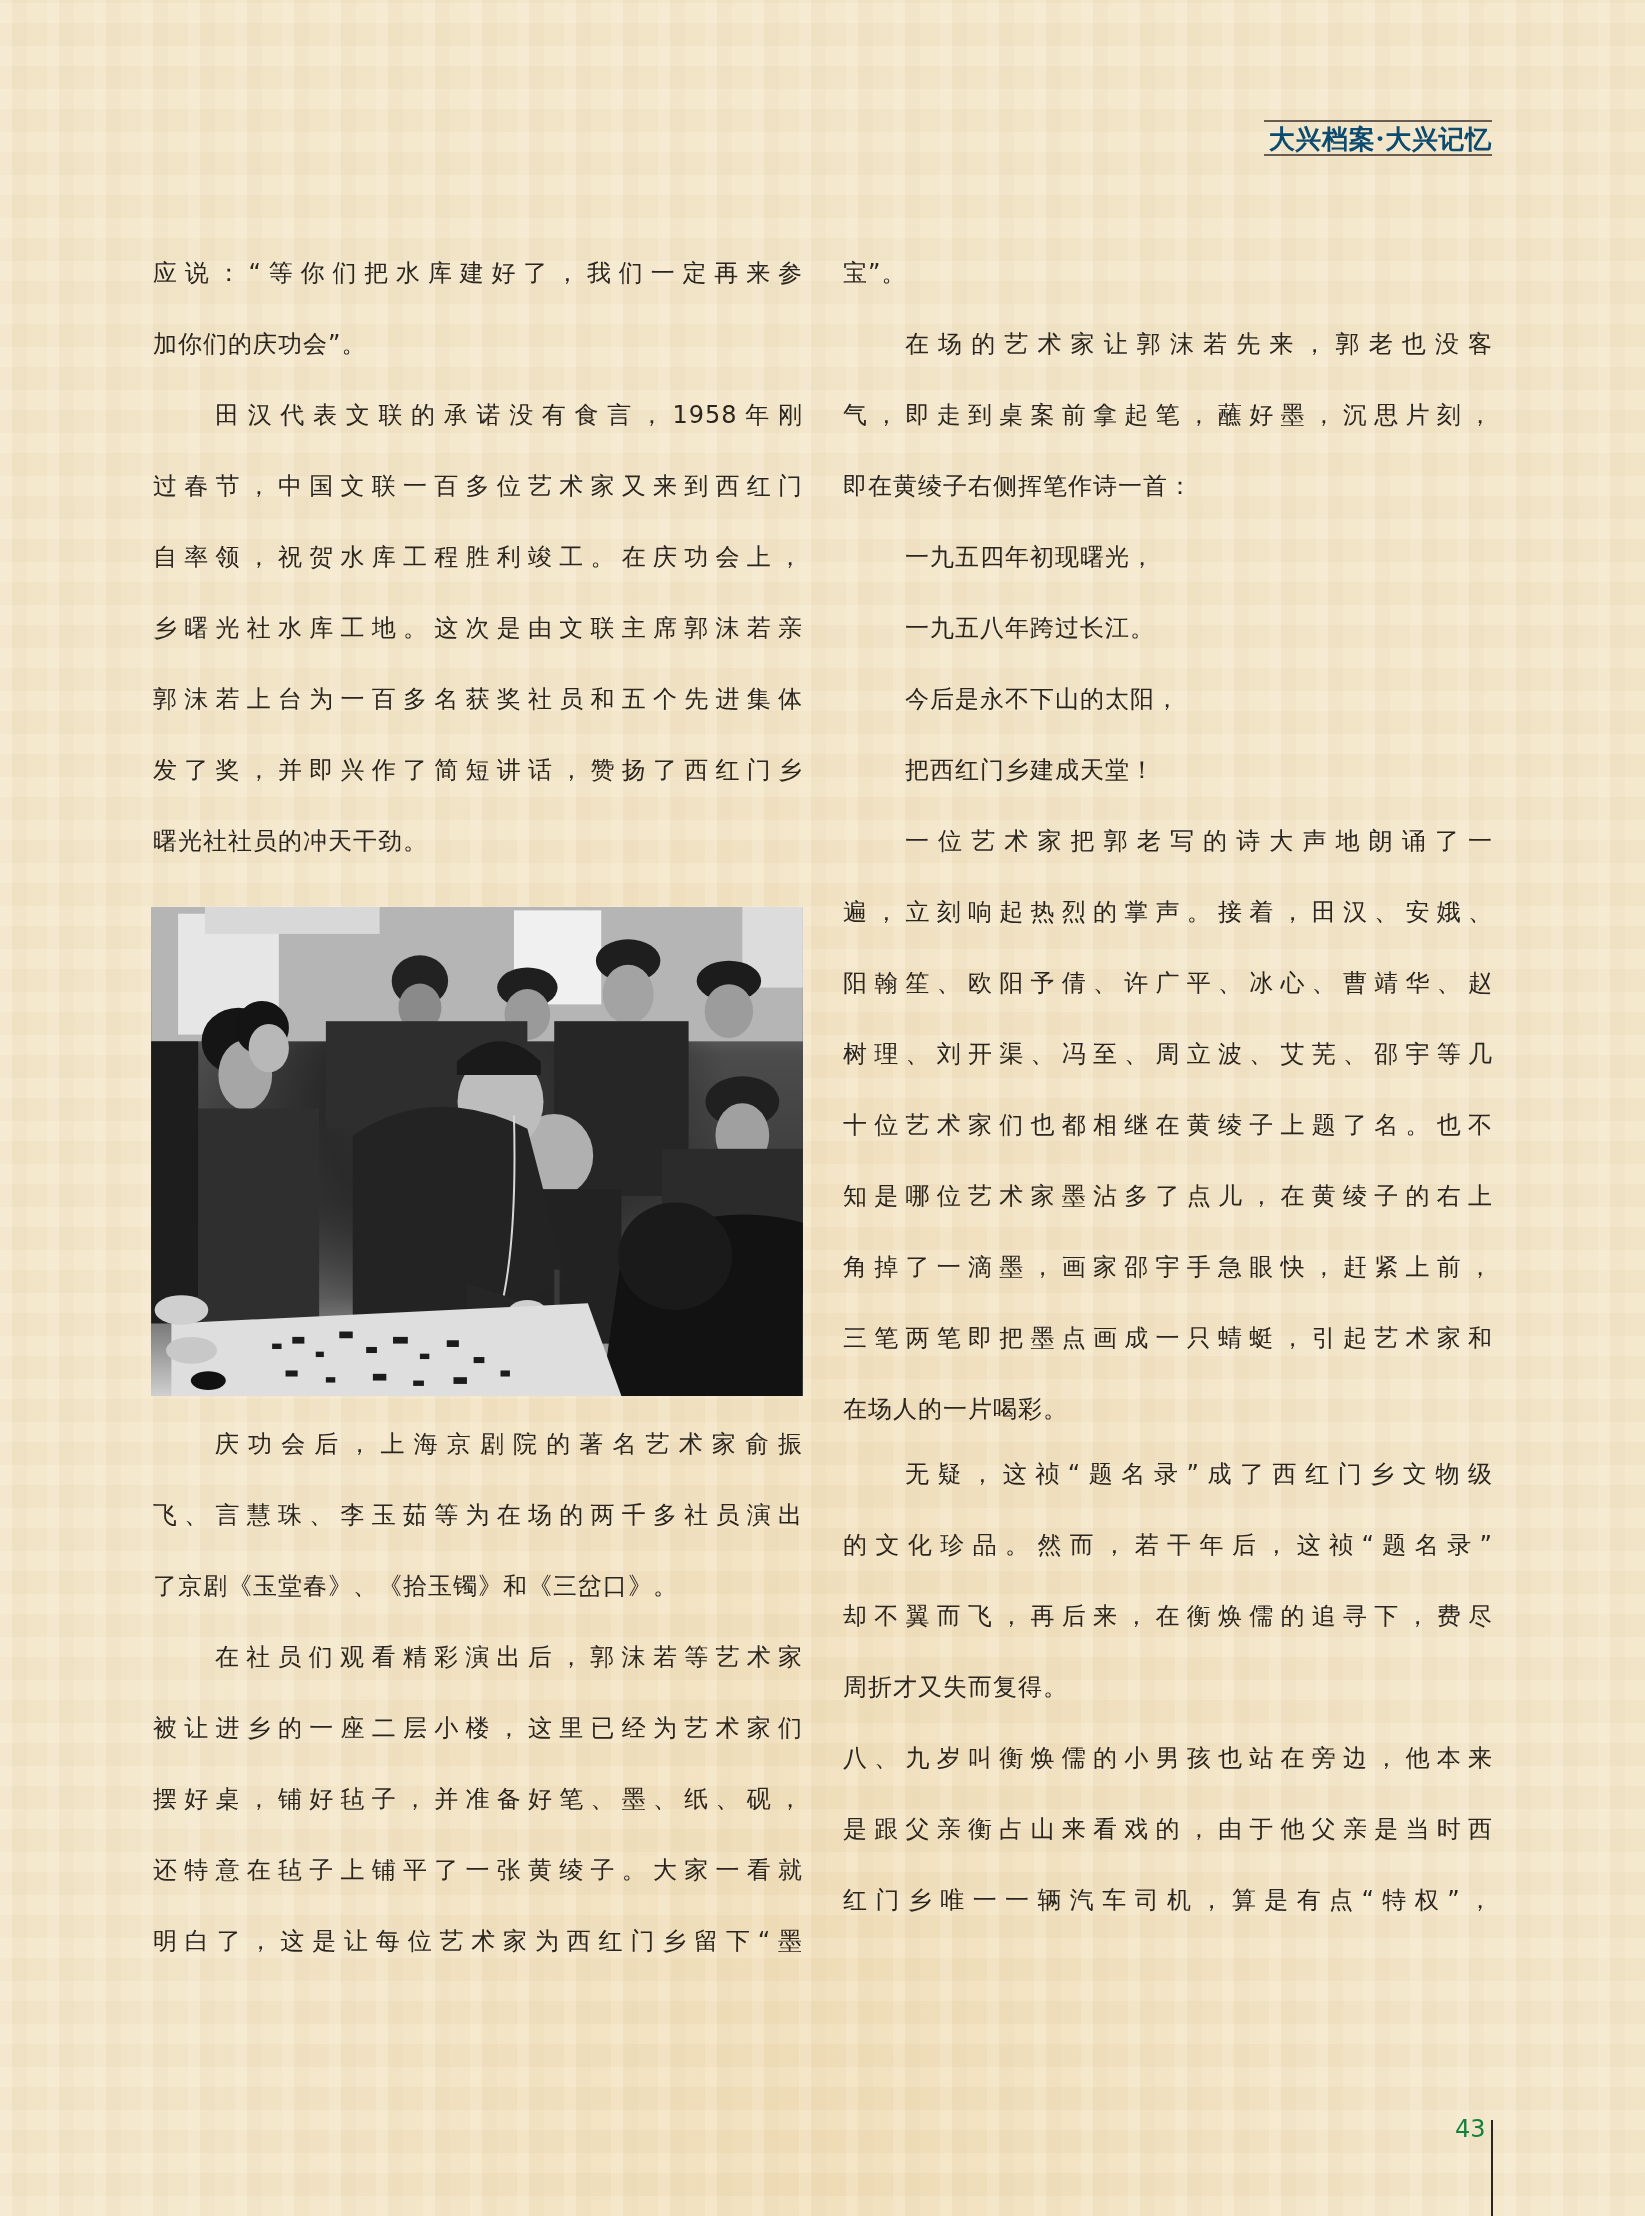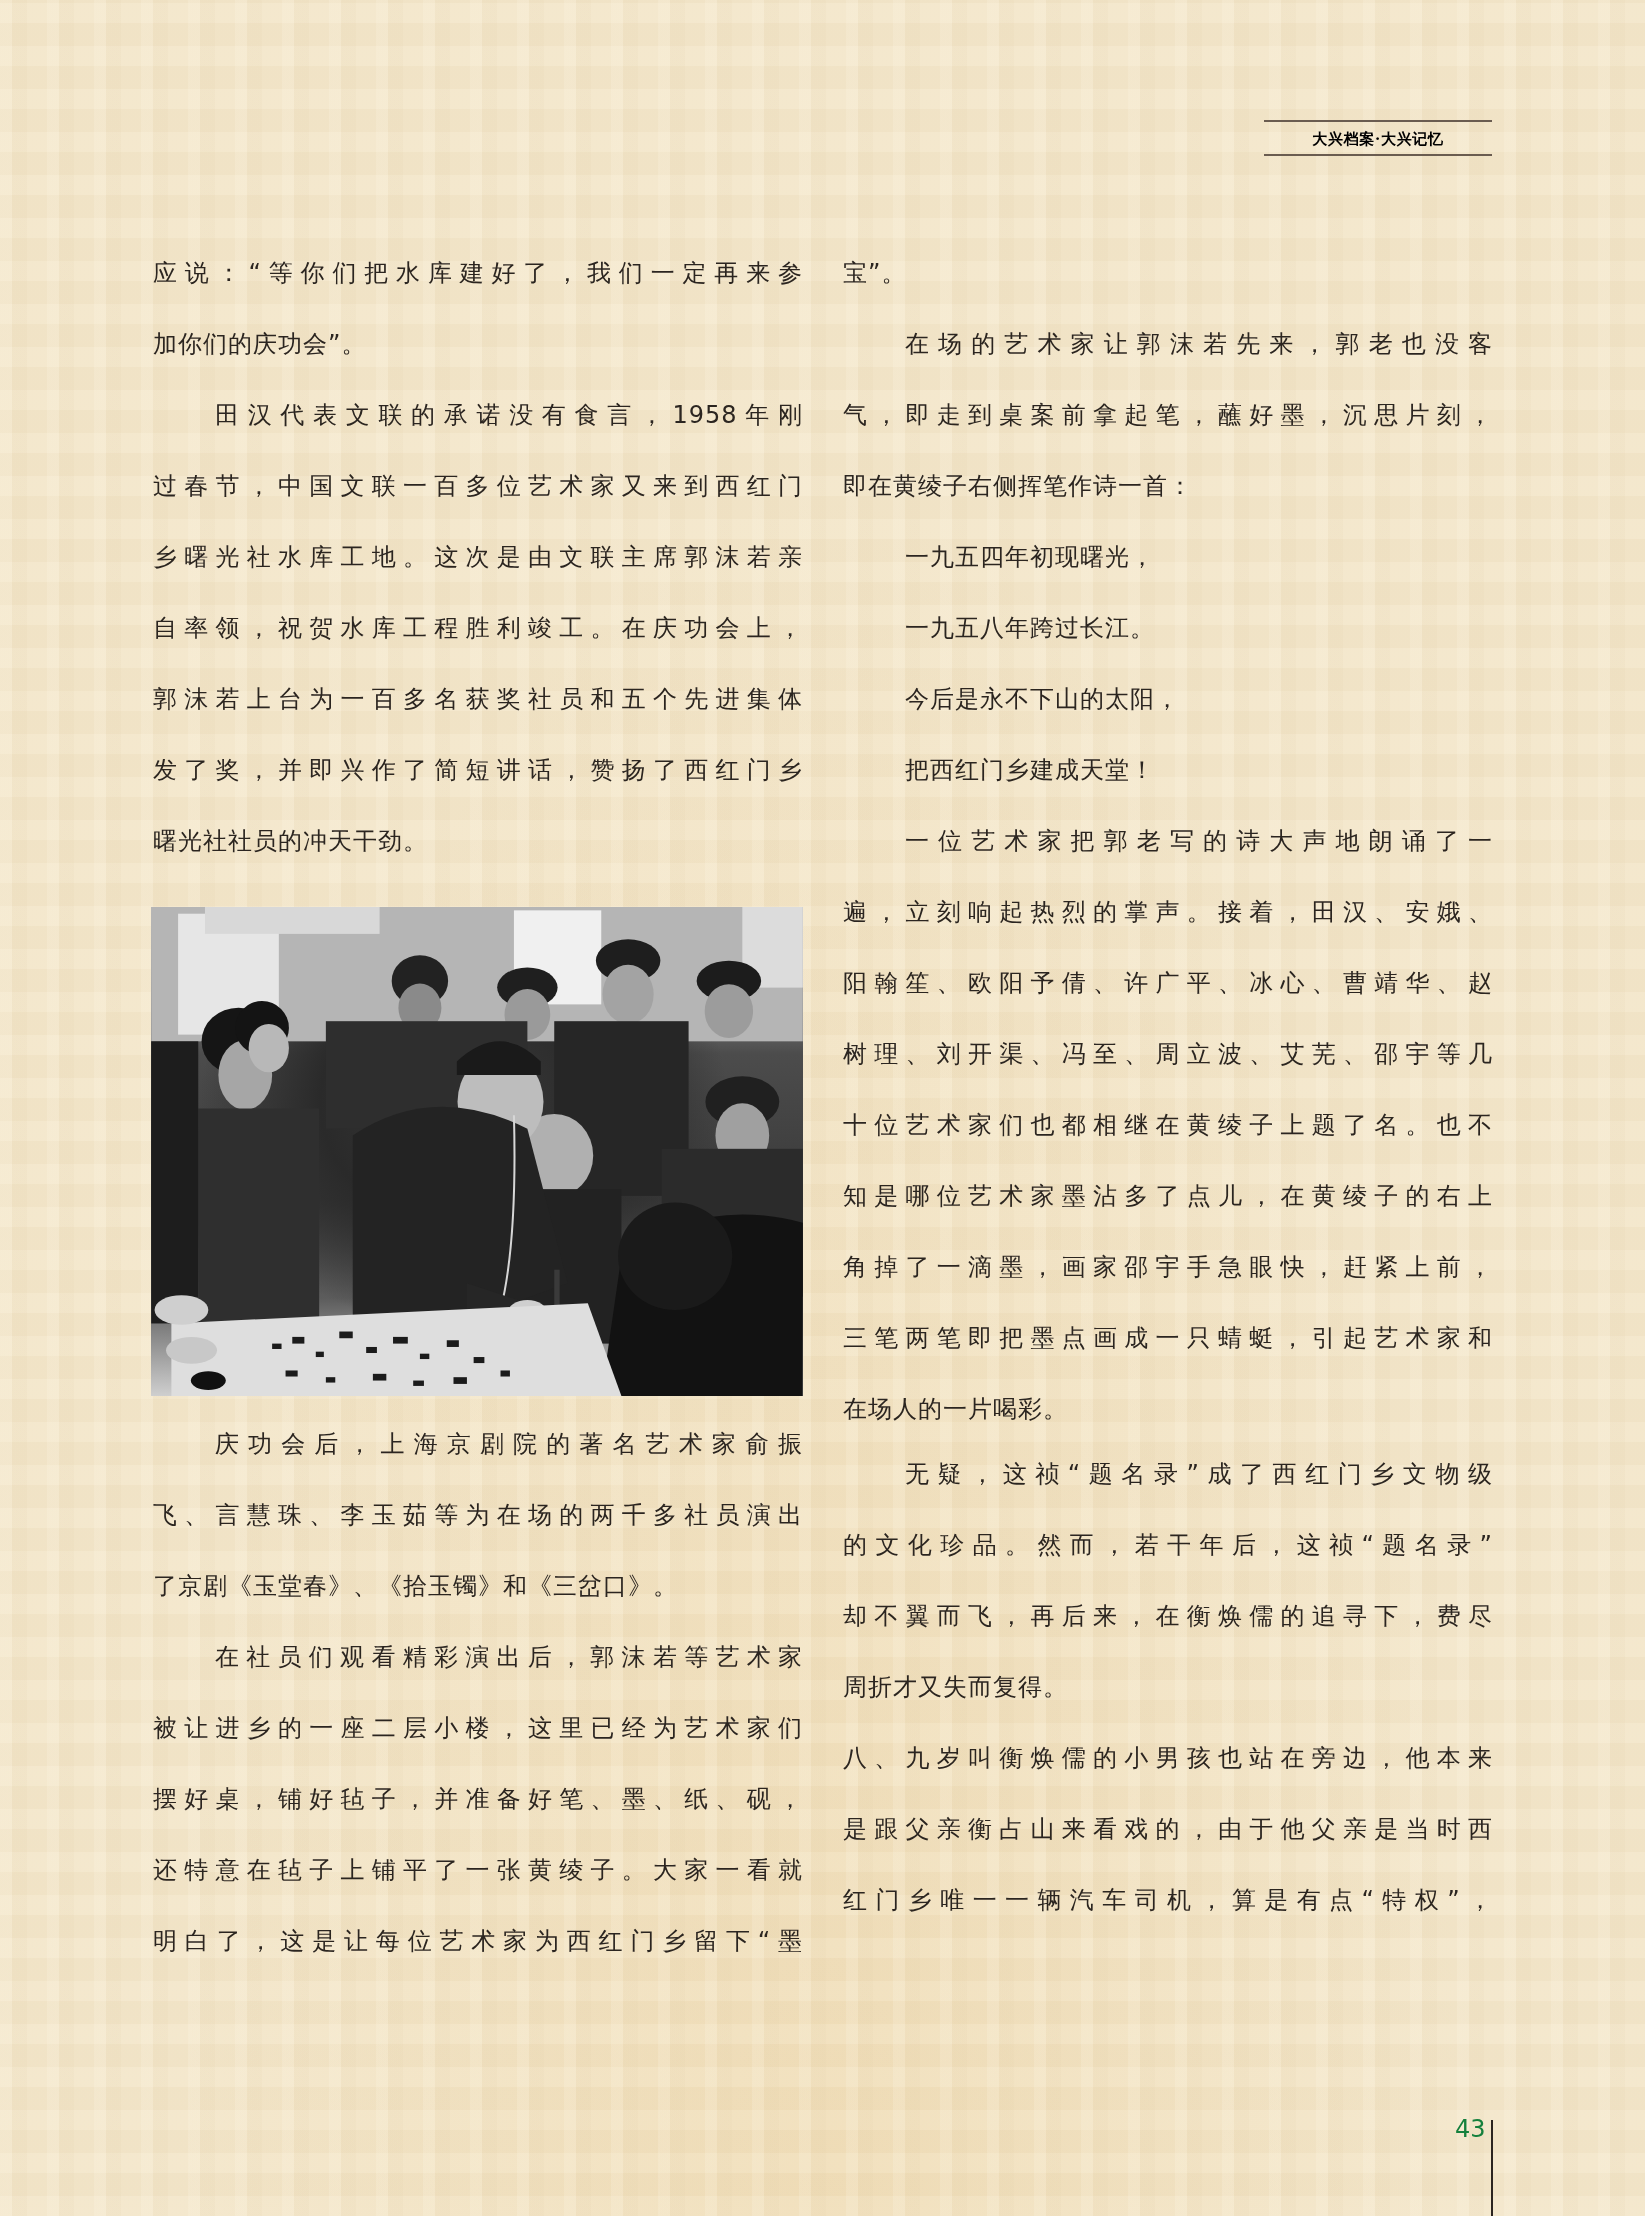--- a/index.html
+++ b/index.html
@@ -26,26 +26,27 @@
       top: 120px;
       left: 1264px;
       width: 228px;
       border-top: 2px solid #6a5c50;
       border-bottom: 2px solid #6a5c50;
       padding: 2.7px 0 1.3px 0;
       text-align: center;
     }
     .header-title {
       font-family: "DejaVu Serif", "Liberation Serif", serif;
-      font-size: 15px;
+      font-size: 26px;
       font-weight: bold;
-      color: #000000;
+      color: #0c4a6e;
       letter-spacing: 0.7px;
       line-height: 28px;
       white-space: nowrap;
+      text-align: right;
     }
 
     
     .column {
       position: absolute;
       width: 650px;
     }
     .col-left { left: 153px; top: 238px; }
     .col-right { left: 843px; top: 238px; }
     .col-left-lower { left: 153px; top: 1409px; }
@@ -112,22 +113,22 @@
 
 <div class="header">
   <div class="header-title">大兴档案·大兴记忆</div>
 </div>
 
 <div class="column col-left">
   <span class="line">应说：“等你们把水库建好了，我们一定再来参</span>
   <span class="line last">加你们的庆功会”。</span>
   <span class="line indent">田汉代表文联的承诺没有食言，1958年刚</span>
   <span class="line">过春节，中国文联一百多位艺术家又来到西红门</span>
+  <span class="line">自率领，祝贺水库工程胜利竣工。在庆功会上，</span>
   <span class="line">乡曙光社水库工地。这次是由文联主席郭沫若亲</span>
-  <span class="line">自率领，祝贺水库工程胜利竣工。在庆功会上，</span>
   <span class="line">郭沫若上台为一百多名获奖社员和五个先进集体</span>
   <span class="line">发了奖，并即兴作了简短讲话，赞扬了西红门乡</span>
   <span class="line last">曙光社社员的冲天干劲。</span>
 </div>
 
 <div class="photo">
   <svg width="652" height="489" viewBox="0 0 970 728" xmlns="http://www.w3.org/2000/svg">
 
     <rect x="0" y="0" width="970" height="200" fill="#b5b5b5"></rect>
     <rect x="40" y="10" width="150" height="180" fill="#e6e6e6"></rect>

